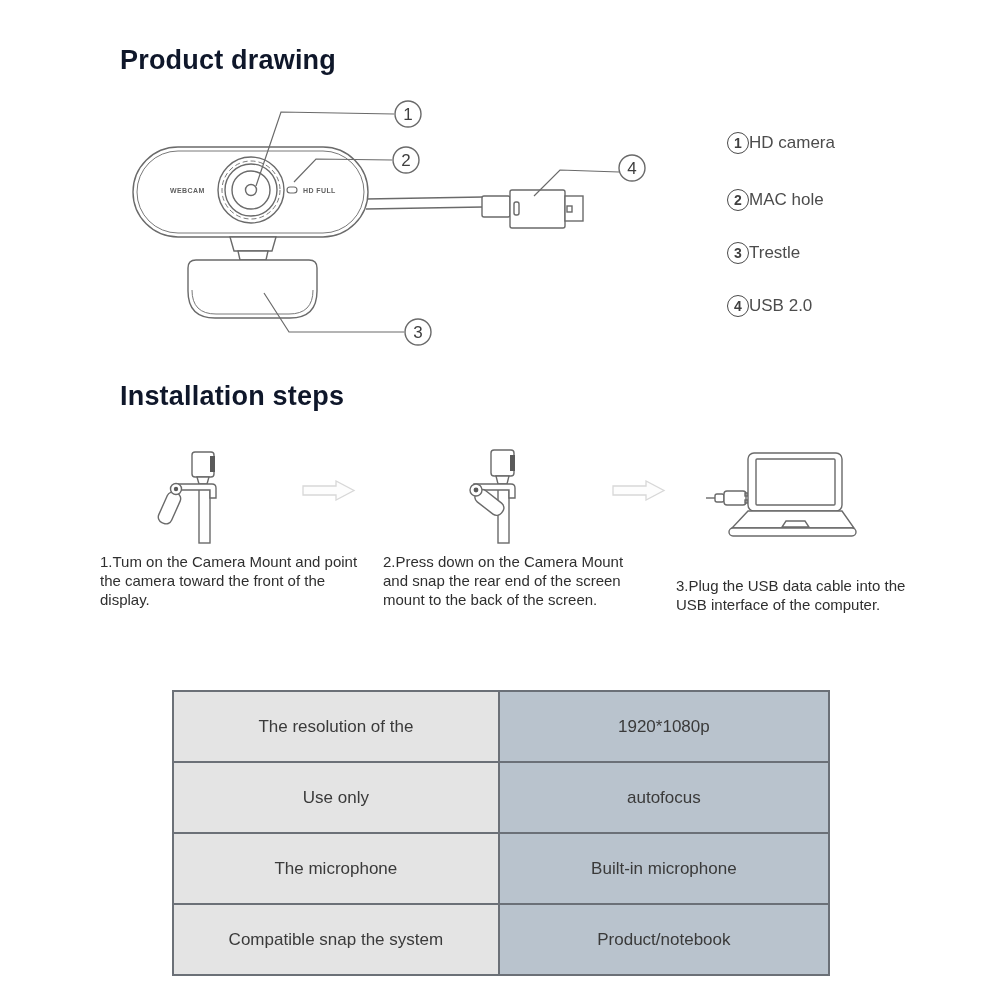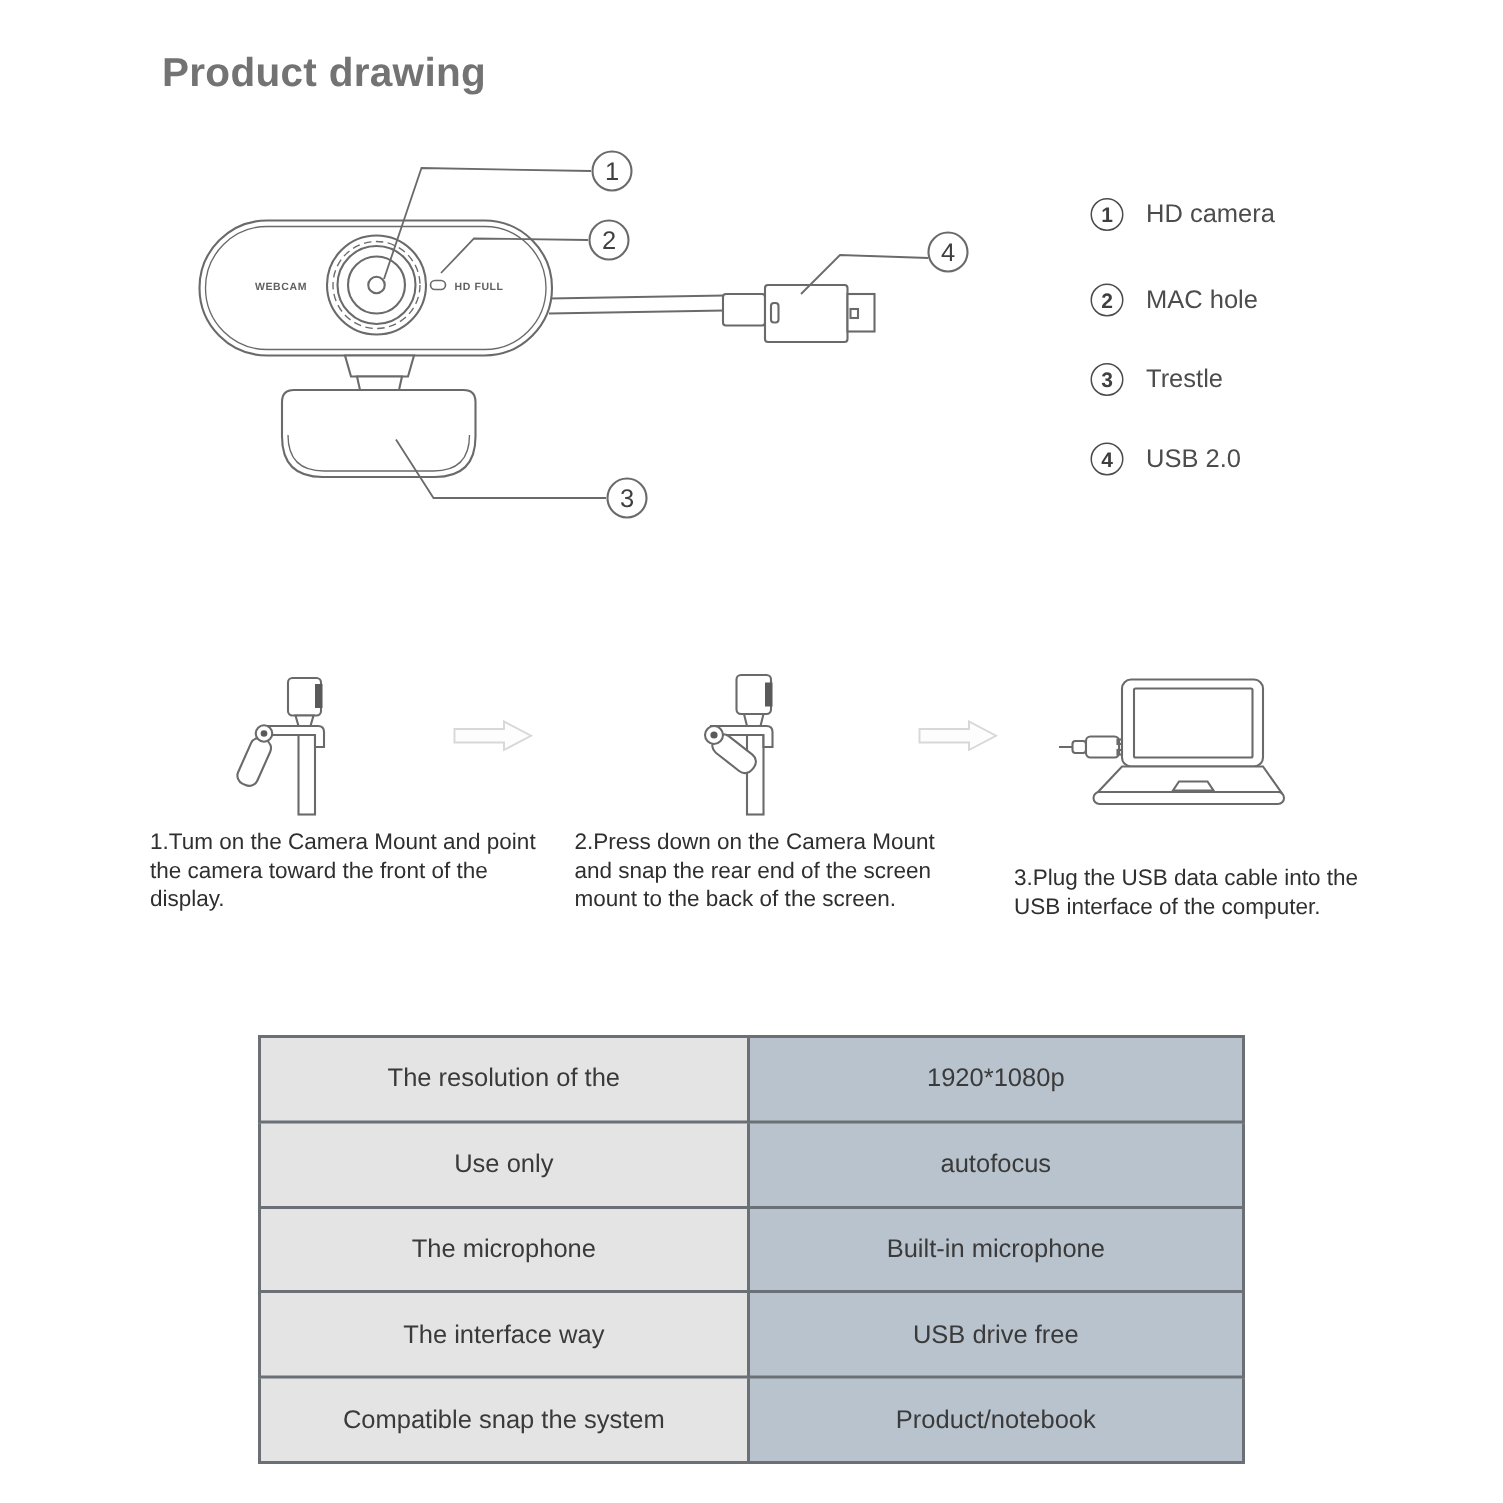--- a/index.html
+++ b/index.html
@@ -9,23 +9,23 @@
     width: 1002px;
     height: 1002px;
     background: #ffffff;
     font-family: "Liberation Sans", sans-serif;
     overflow: hidden;
   }
   .section-title {
     position: absolute;
     font-size: 27px;
     font-weight: 700;
-    color: #737373;
+    color: #0f172a;
     letter-spacing: 0.2px;
-    margin: 0;
+    margin: 12px;
   }
   #title-product { left: 108px; top: 33px; }
   #title-install { left: 108px; top: 369px; }
 
   .abs { position: absolute; }
 
   
   .legend-row {
     position: absolute;
     left: 727px;
@@ -36,21 +36,20 @@
     width: 22px; height: 22px;
     border: 1.6px solid #4b4b4b;
     border-radius: 50%;
     color: #3f3f3f;
     font-size: 14px;
     font-weight: 600;
     display: flex; align-items: center; justify-content: center;
     flex: 0 0 auto;
   }
   .legend-label {
-    margin-left: 15px;
     font-size: 17px;
     color: #4c4c4c;
   }
 
   
   .step-text {
     position: absolute;
     top: 552px;
     font-size: 15px;
     line-height: 19px;
@@ -170,20 +169,21 @@
     <div class="legend-row" style="top:242px;">
       <span class="legend-num">3</span>
       <span class="legend-label">Trestle</span>
     </div>
     <div class="legend-row" style="top:295px;">
       <span class="legend-num">4</span>
       <span class="legend-label">USB 2.0</span>
     </div>
   </div>
 
+  <h2 class="section-title" id="title-install">Installation steps</h2>
 
   <svg class="abs" style="left:150px; top:435px;" width="130" height="115" viewBox="150 435 130 115">
     <rect class="line fillw" x="192" y="452" width="22" height="25" rx="3"></rect>
     <rect x="210" y="456" width="5" height="16" fill="#5a5a5a"></rect>
     <polygon class="line fillw" points="197,477 209,477 207,484 199,484"></polygon>
     <rect class="line fillw" x="199" y="489" width="11" height="54"></rect>
     <path class="line fillw" d="M176,484 h36 q4,0 4,4 v10 h-6 v-8 H176 z"></path>
     <rect class="line fillw" x="-7" y="2" width="14" height="33" rx="6" transform="translate(177,491) rotate(24)"></rect>
     <circle class="line fillw" cx="176" cy="489" r="5.5"></circle>
     <circle cx="176" cy="489" r="2.2" fill="#5a5a5a"></circle>
@@ -235,23 +235,19 @@
       </tr>
       <tr>
         <td class="spec-label">Use only</td>
         <td class="spec-value">autofocus</td>
       </tr>
       <tr>
         <td class="spec-label">The microphone</td>
         <td class="spec-value">Built-in microphone</td>
       </tr>
       <tr>
-        <td class="spec-label">The interface way</td>
-        <td class="spec-value">USB drive free</td>
-      </tr>
-      <tr>
         <td class="spec-label">Compatible snap the system</td>
         <td class="spec-value">Product/notebook</td>
       </tr>
     </tbody>
   </table>
 
 </div>
 
 </body></html>

